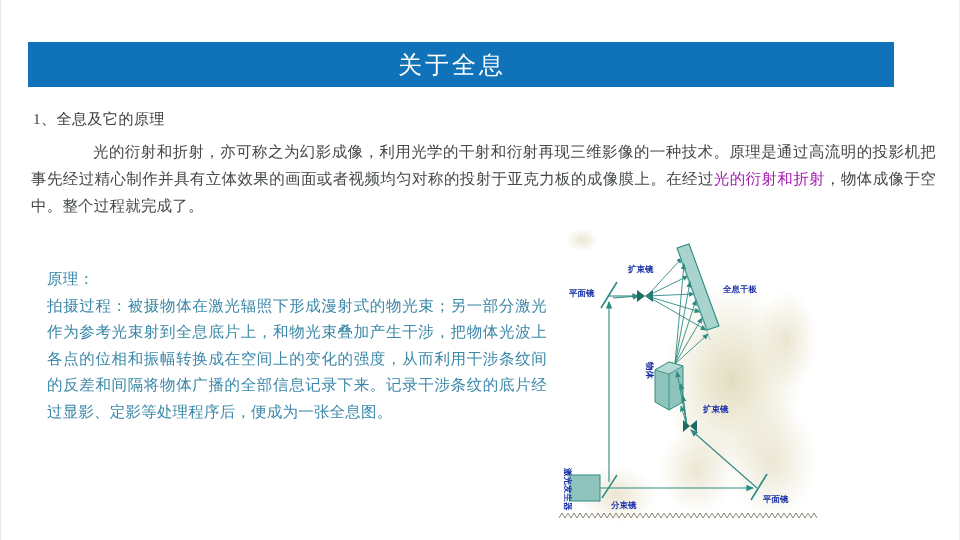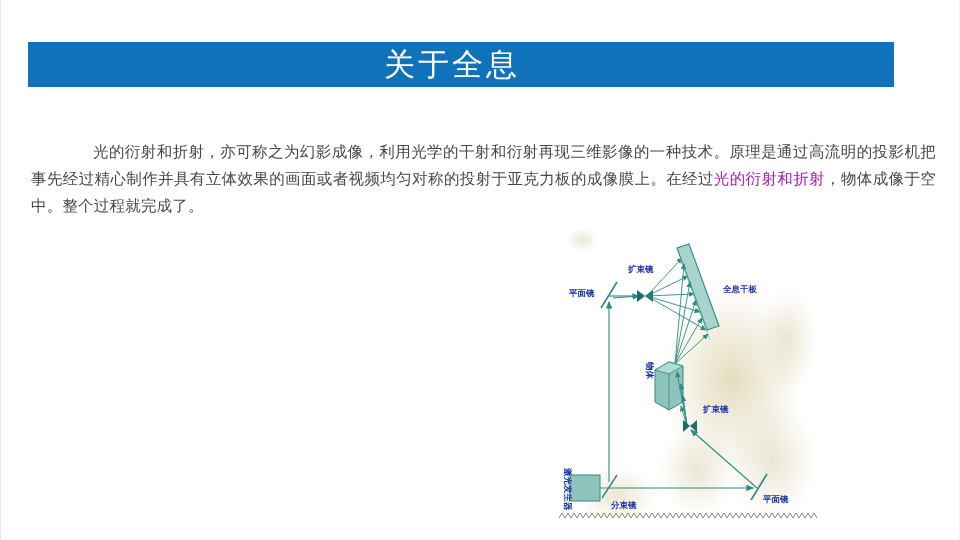--- a/index.html
+++ b/index.html
@@ -28,21 +28,21 @@
     top: 42px;
     width: 866px;
     height: 45px;
     background: #1072b8;
     display: flex;
     align-items: center;
     justify-content: center;
   }
   #title-text {
     color: #ffffff;
-    font-size: 31px;
+    font-size: 24px;
     letter-spacing: 3px;
     font-family: "Liberation Serif", "DejaVu Serif", serif;
     line-height: 1;
     padding-right: 18px;
   }
 
   
   #section-heading {
     position: absolute;
     left: 32px;
@@ -98,23 +98,28 @@
 </style>
 </head>
 <body>
 
 <div id="slide">
 
   <div id="title-bar">
     <span id="title-text">关于全息</span>
   </div>
 
+  <div id="section-heading">1、全息及它的原理</div>
 
   <div id="intro-paragraph"><span>光的衍射和折射，亦可称之为幻影成像，利用光学的干射和衍射再现三维影像的一种技术。原理是通过高流明的投影机把事先经过精心制作并具有立体效果的画面或者视频均匀对称的投射于亚克力板的成像膜上。在经过</span><span class="red-em">光的衍射和折射</span><span>，物体成像于空中。整个过程就完成了。</span></div>
 
+  <div id="principle-block">
+    <span id="principle-label">原理：</span>
+    <span id="principle-body">拍摄过程：被摄物体在激光辐照下形成漫射式的物光束；另一部分激光作为参考光束射到全息底片上，和物光束叠加产生干涉，把物体光波上各点的位相和振幅转换成在空间上的变化的强度，从而利用干涉条纹间的反差和间隔将物体广播的全部信息记录下来。记录干涉条纹的底片经过显影、定影等处理程序后，便成为一张全息图。</span>
+  </div>
 
   <div id="diagram-figure">
     <svg width="262" height="300" viewBox="0 0 262 300" xmlns="http://www.w3.org/2000/svg">
       <defs>
         <radialGradient id="blotchA" cx="50%" cy="50%" r="50%">
           <stop offset="0%" stop-color="#ded7b4" stop-opacity="0.85"></stop>
           <stop offset="100%" stop-color="#ded7b4" stop-opacity="0"></stop>
         </radialGradient>
         <radialGradient id="blotchB" cx="50%" cy="50%" r="50%">
           <stop offset="0%" stop-color="#e3dcc0" stop-opacity="0.7"></stop>

